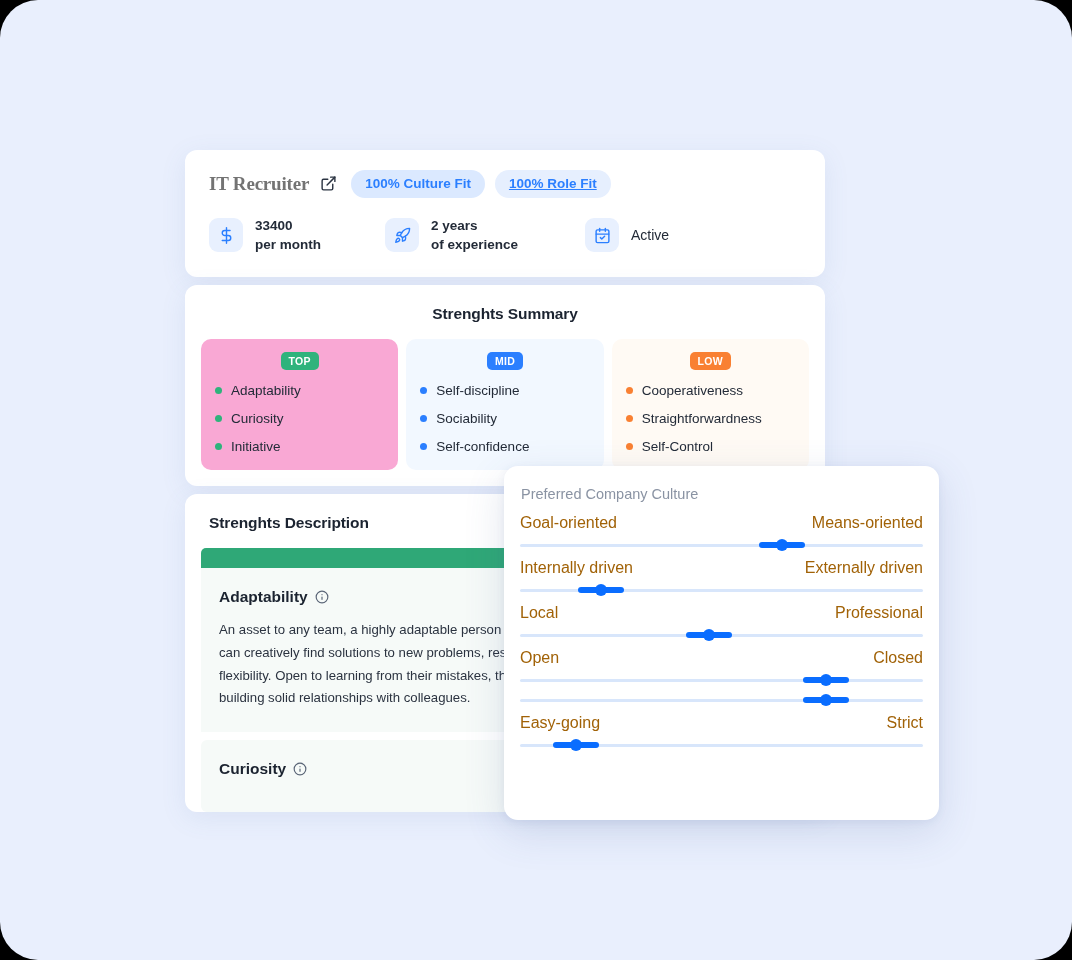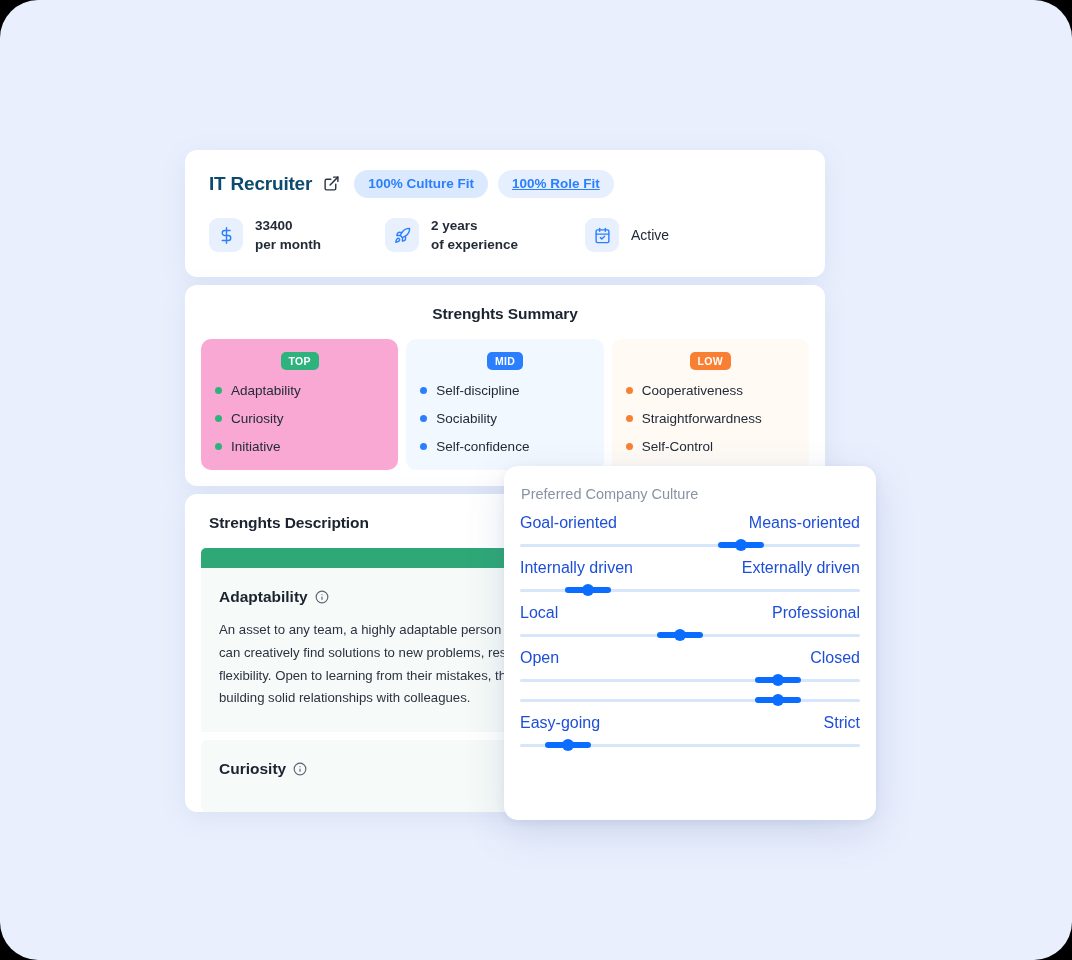--- a/index.html
+++ b/index.html
@@ -49,22 +49,23 @@
 
   .title-row {
     display: flex;
     align-items: center;
     gap: 10px;
   }
 
   #job-title {
     font-size: 19px;
     font-weight: bold;
-    color: #0c4a6e;
+    color: #737373;
     letter-spacing: -0.2px;
+    font-family: Liberation Serif, serif;
   }
 
   .ext-link-icon {
     display: inline-flex;
     align-items: center;
     justify-content: center;
     width: 18px; height: 18px;
     color: #2b3442;
     cursor: pointer;
   }
@@ -228,21 +229,21 @@
     line-height: 1.72;
     color: #2b3340;
     max-width: 560px;
   }
 
   
   #culture-panel {
     position: absolute;
     left: 504px;
     top: 466px;
-    width: 372px;
+    width: 435px;
     height: 354px;
     background: #ffffff;
     border-radius: 14px;
     box-shadow: 0 12px 40px rgba(70, 95, 150, 0.16), 0 2px 8px rgba(70, 95, 150, 0.08);
     padding: 20px 16px 18px 16px;
   }
 
   #culture-title {
     font-size: 14.5px;
     color: #8a93a3;
@@ -250,21 +251,21 @@
     padding-left: 1px;
   }
 
   .slider-row { margin-bottom: 8px; }
 
   .slider-labels {
     display: flex;
     justify-content: space-between;
     align-items: baseline;
     font-size: 16px;
-    color: #1d4ed8;
+    color: #a16207;
     margin-bottom: 7px;
   }
 
   .slider-track {
     position: relative;
     height: 12px;
     cursor: pointer;
   }
   .slider-track::before {
     content: "";

